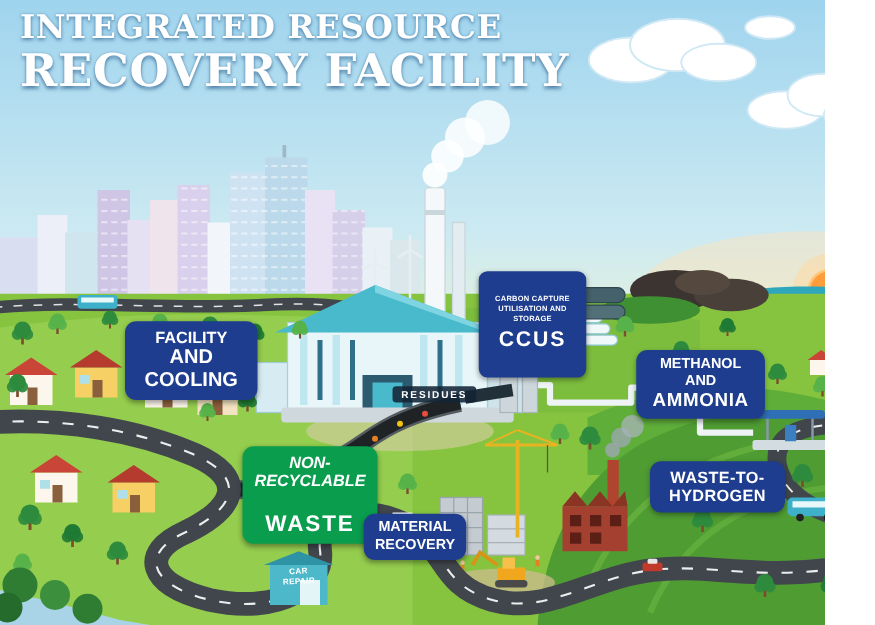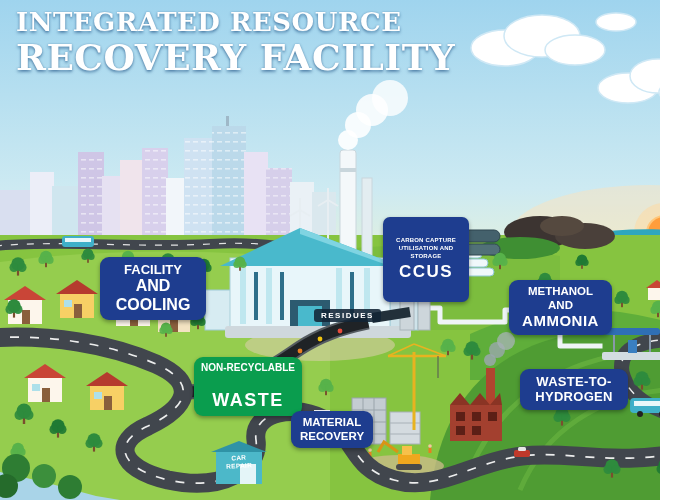--- a/index.html
+++ b/index.html
@@ -27,21 +27,21 @@
   .b-ccus{left:383px;top:187px;width:86px;border-radius:7px;padding:20px 3px;margin-top:30px;}
   .b-ccus .sub{font-size:6px;letter-spacing:.2px;line-height:1.3;}
   .b-ccus .big{font-size:17px;letter-spacing:1.5px;margin-top:2px;}
   .b-heating{left:100px;top:257px;width:106px;}
   .b-heating .l1{font-size:13px;}
   .b-heating .l2{font-size:16px;}
   .b-methanol{left:509px;top:252px;width:103px;margin-top:28px;}
   .b-methanol .l1{font-size:11.5px;}
   .b-methanol .l2{font-size:15px;letter-spacing:.5px;}
   .b-waste{left:194px;top:357px;width:108px;background:var(--badge-green,#0a9d4e);}
-  .b-waste .l1{font-size:10px;}
+  .b-waste .l1{font-size:13px;font-style:italic;}
   .b-waste .l2{font-size:18px;letter-spacing:1.5px;margin-top:16px;}
   .b-material{left:291px;top:411px;width:82px;}
   .b-material .l1,.b-material .l2{font-size:11.5px;}
   .b-hydrogen{left:520px;top:369px;width:108px;}
   .b-hydrogen .l1,.b-hydrogen .l2{font-size:13px;letter-spacing:.3px;}
   .residues{
     position:absolute;left:314px;top:309px;z-index:6;
     background:rgba(18,36,54,.88);color:#fff;font-size:8px;font-weight:bold;
     letter-spacing:1.5px;padding:2px 7px;border-radius:3px;text-align:right;
   }

